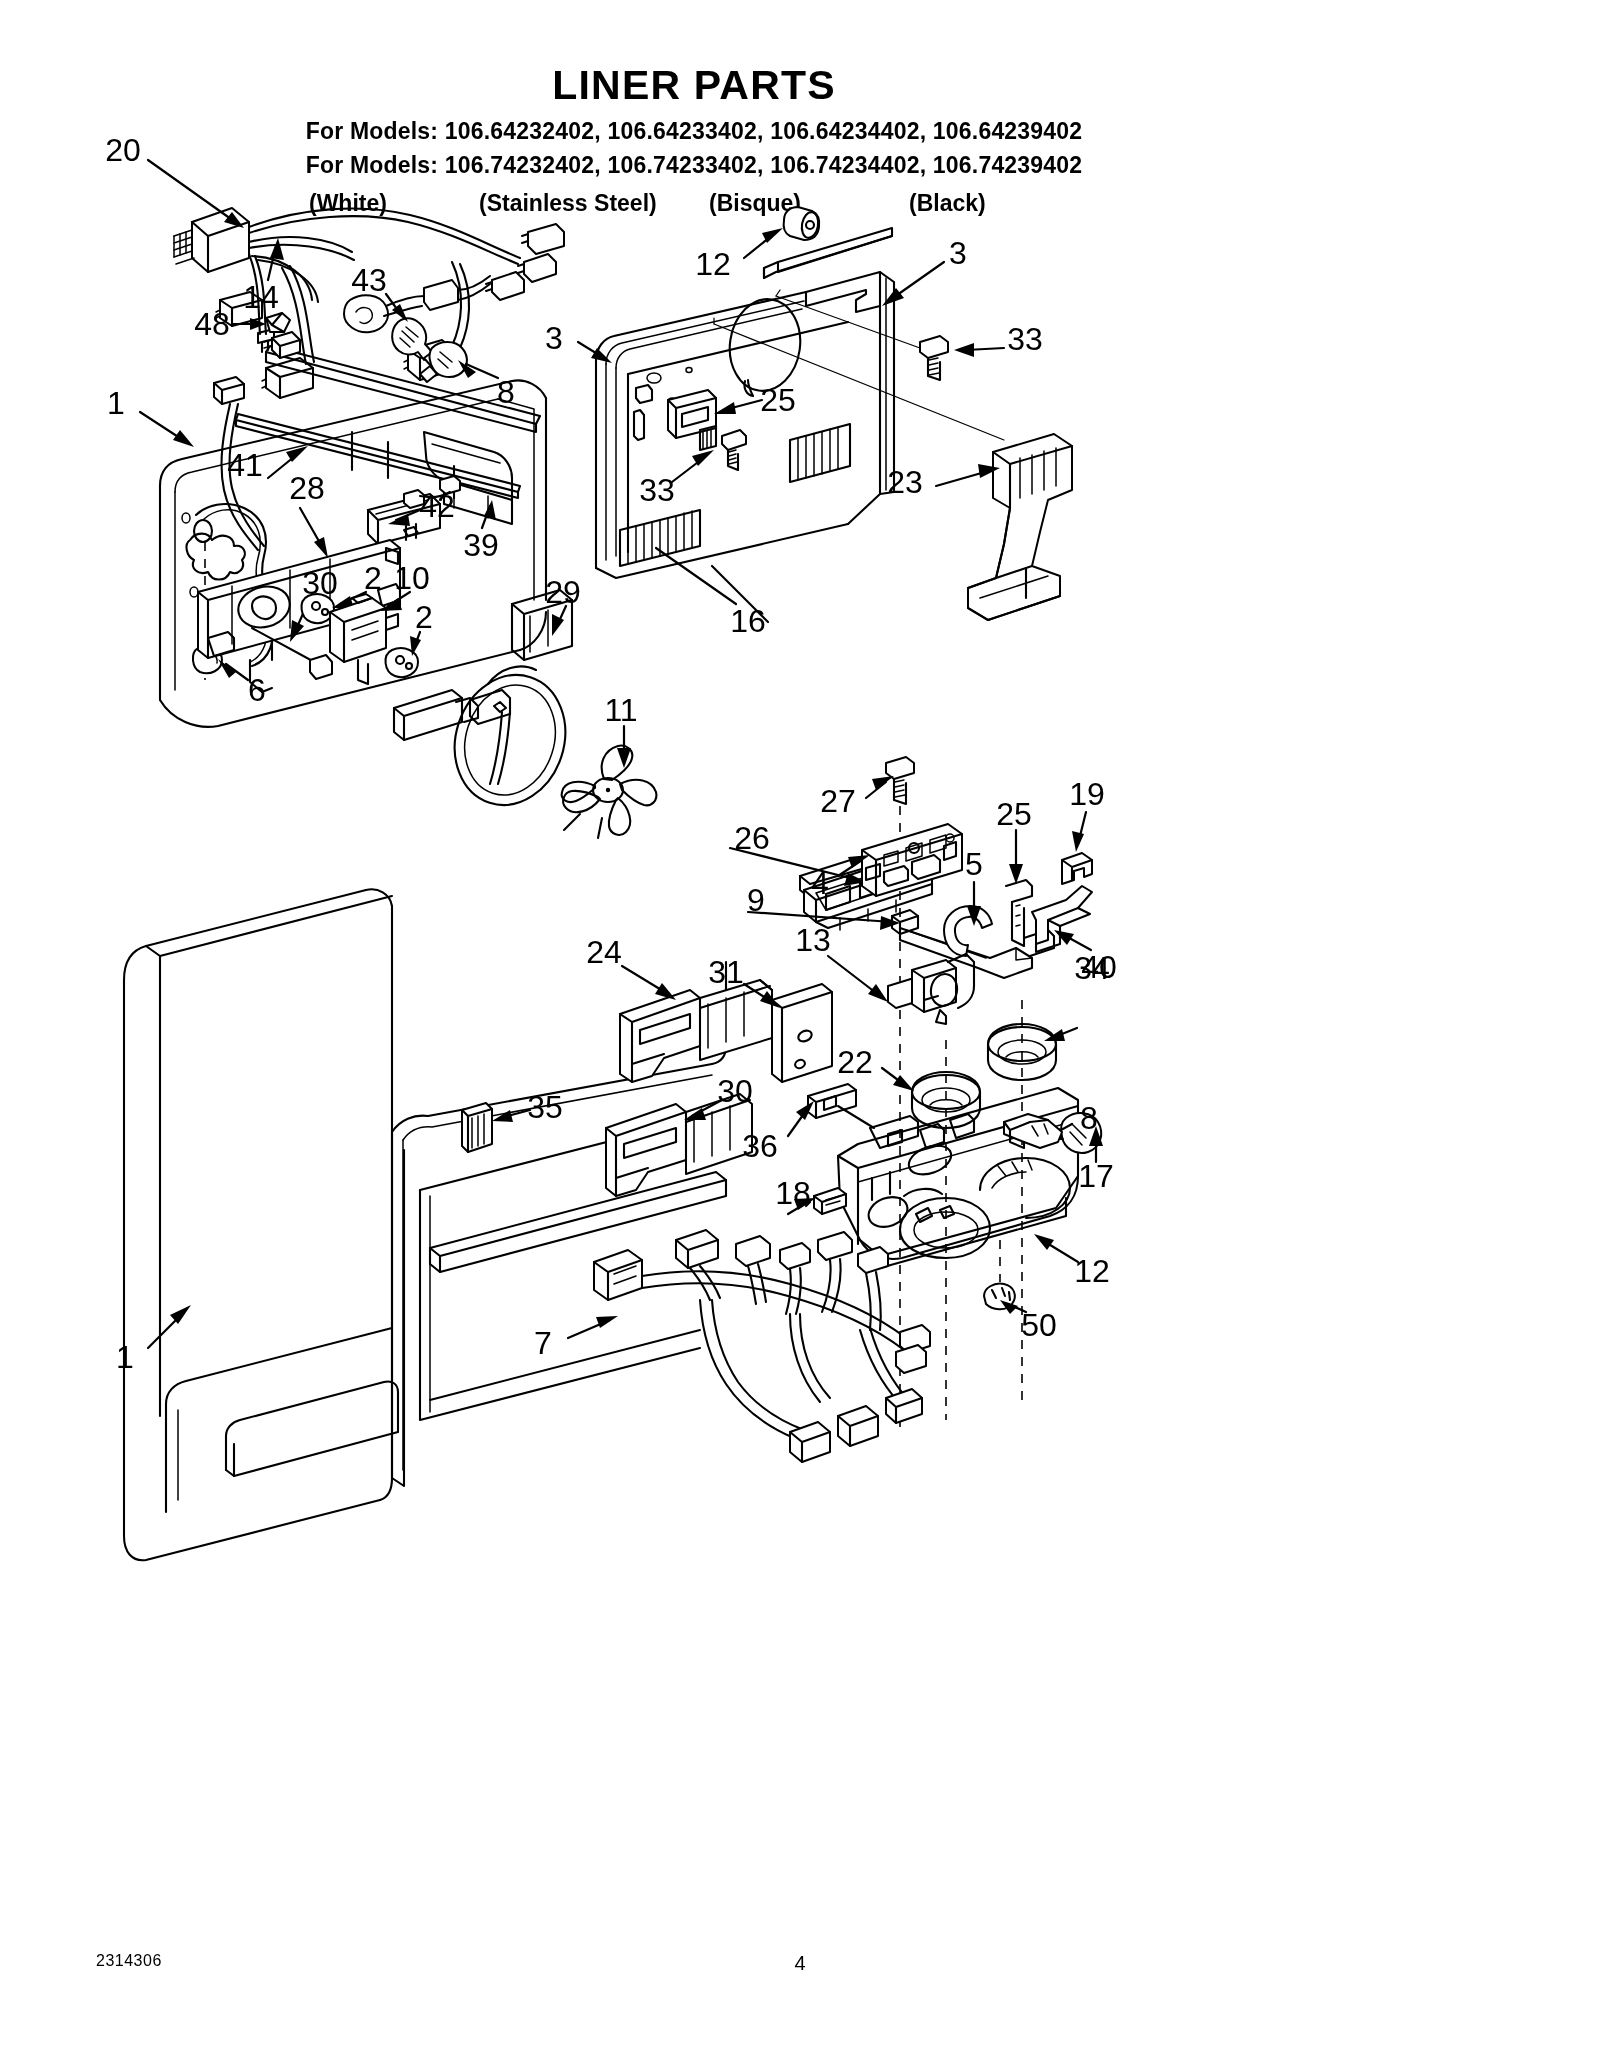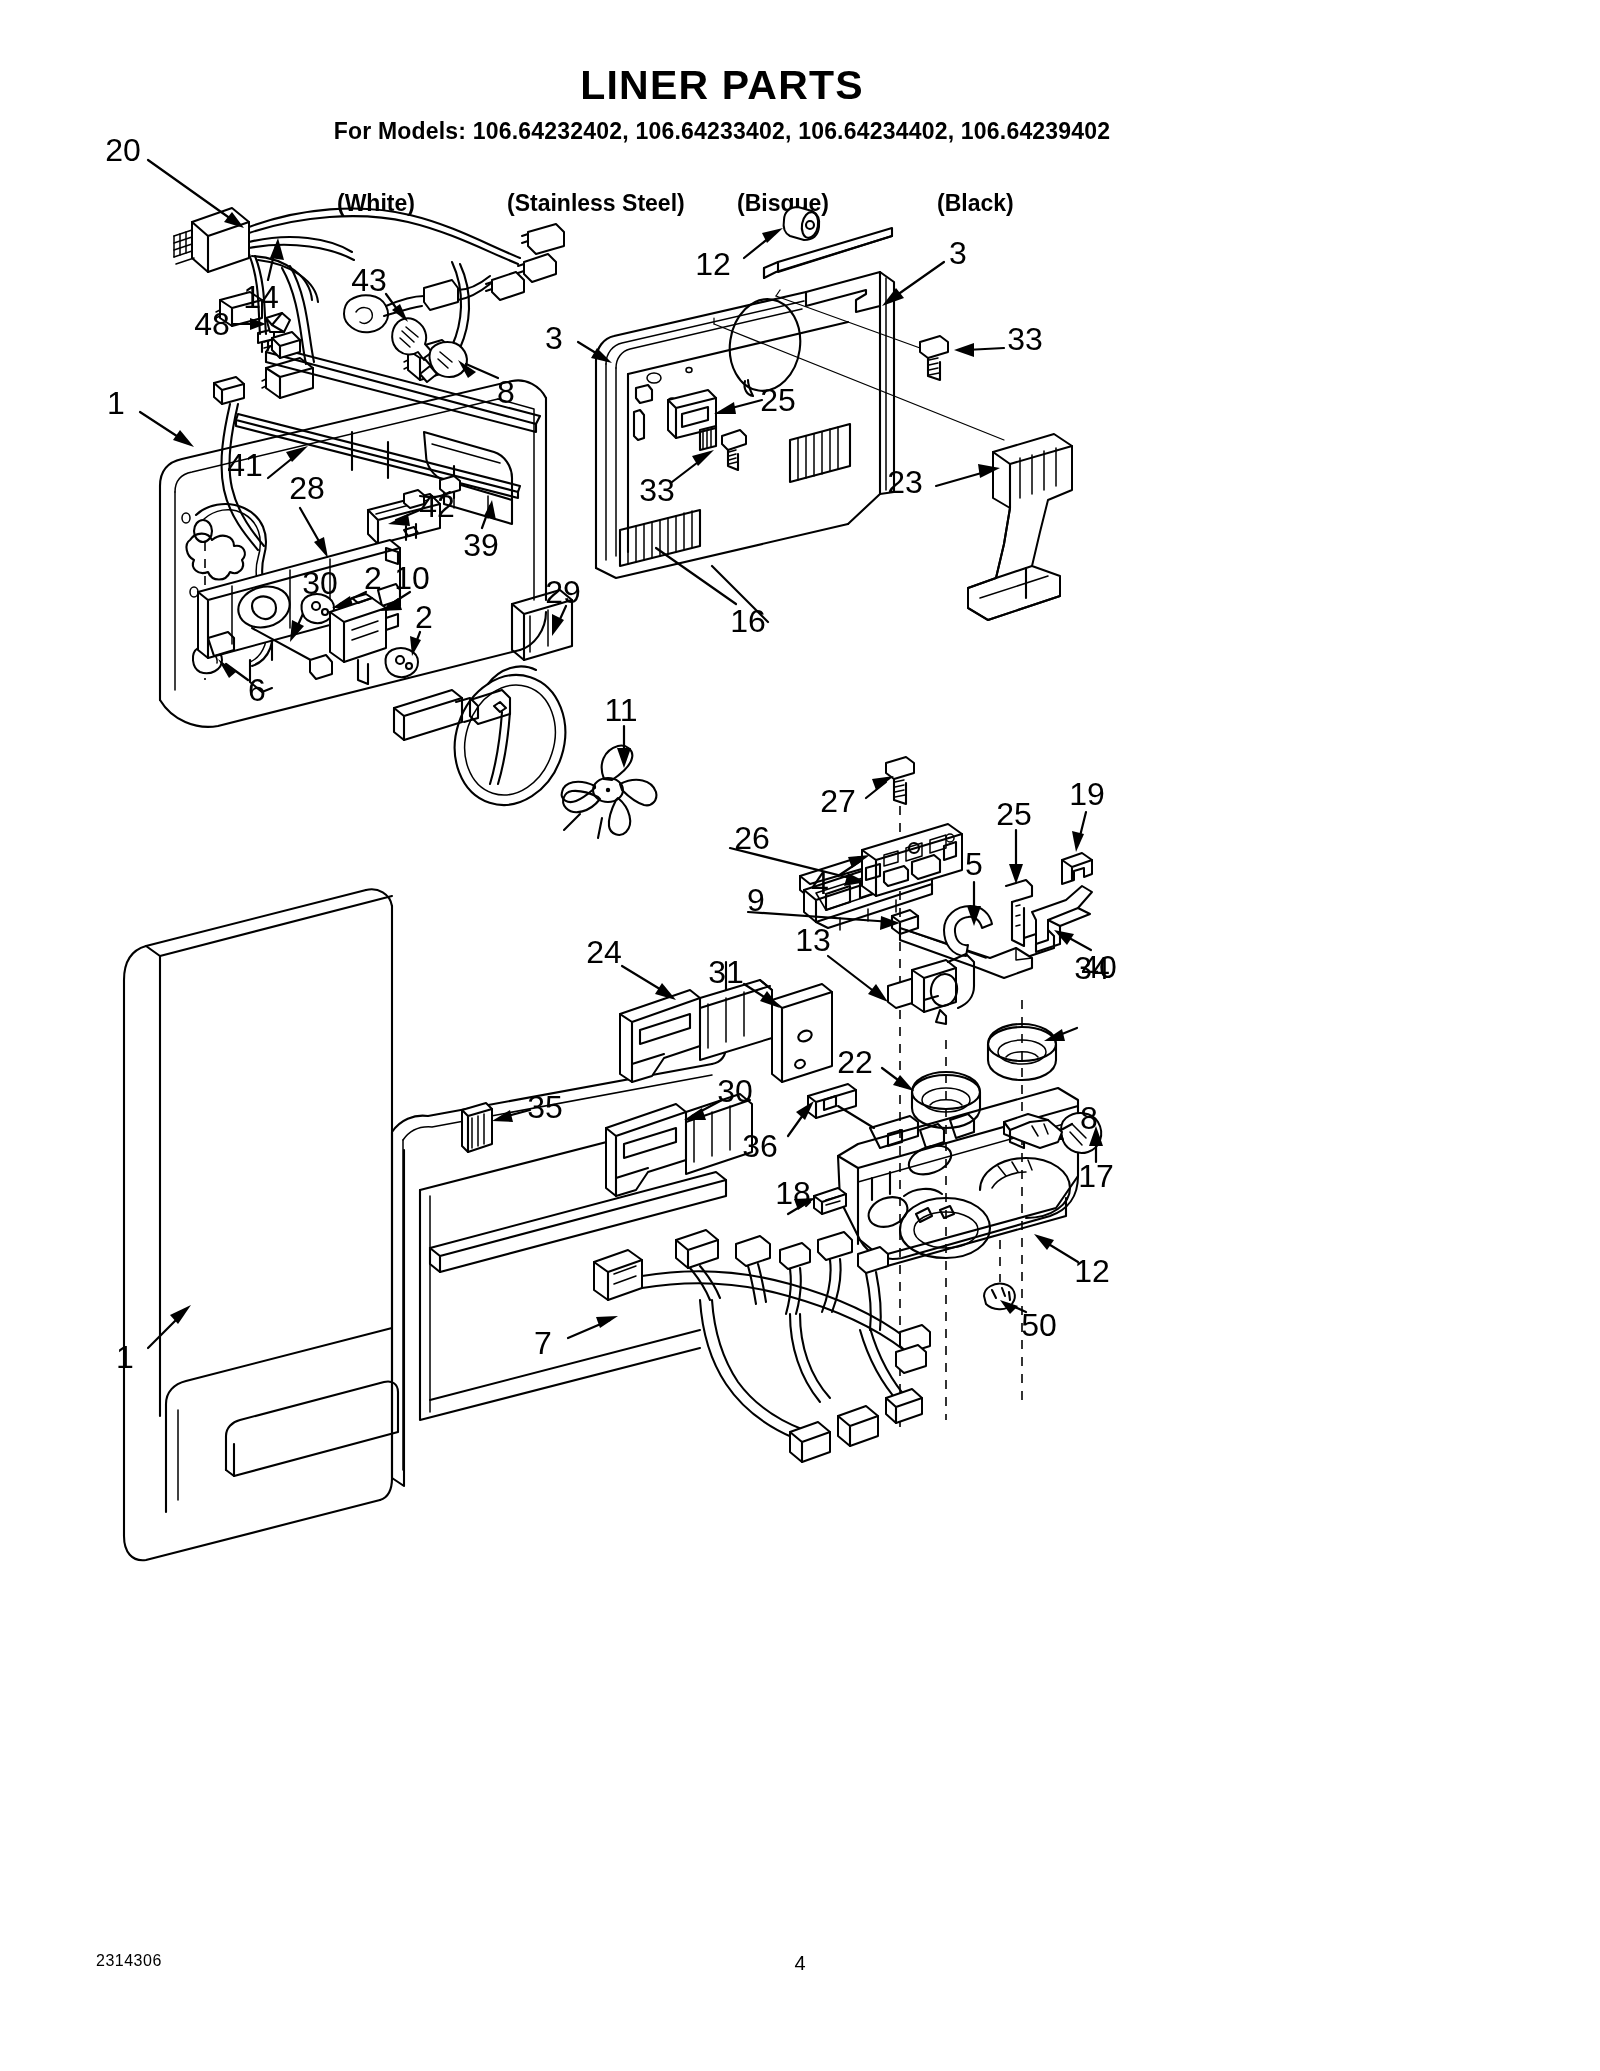--- a/index.html
+++ b/index.html
@@ -20,21 +20,20 @@
   }
   .hdr {
     position: absolute;
     left: 0;
     width: 1388px;
     text-align: center;
     font-family: "Liberation Sans", sans-serif;
     font-weight: bold;
     color: #000;
     white-space: nowrap;
-    padding-left: 28px;
   }
   #title {
     top: 62px;
     font-size: 41px;
     letter-spacing: 1.2px;
   }
   #models1 { top: 118px; font-size: 23px; letter-spacing: .2px; }
   #models2 { top: 152px; font-size: 23px; letter-spacing: .2px; }
   #colors  { top: 190px; font-size: 23px; }
   .colorcell { display: inline-block; text-align: left; }
@@ -83,20 +82,21 @@
   svg#art .fillw { fill: #fff; stroke: #000; stroke-width: 2.0; stroke-linejoin: round; }
   svg#art .fillb { fill: #000; stroke: none; }
 </style>
 </head>
 <body>
 
 <div id="page">
 
   <div class="hdr" id="title">LINER PARTS</div>
   <div class="hdr" id="models1">For Models: 106.64232402, 106.64233402, 106.64234402, 106.64239402</div>
+  <div class="hdr" id="models2">For Models: 106.74232402, 106.74233402, 106.74234402, 106.74239402</div>
   <div class="hdr" id="colors">
     <span class="colorcell" style="width:170px">(White)</span><span class="colorcell" style="width:230px">(Stainless Steel)</span><span class="colorcell" style="width:200px">(Bisque)</span><span class="colorcell" style="width:170px">(Black)</span>
   </div>
 
   <svg id="art" viewBox="0 0 1600 2071">
 
     <g>
 
       <path class="fillw" d="M192 222 L232 208 L249 222 L249 258 L208 272 L192 258 Z"></path>
       <path class="ln" d="M192 222 L208 236 L249 222 M208 236 L208 272"></path>

